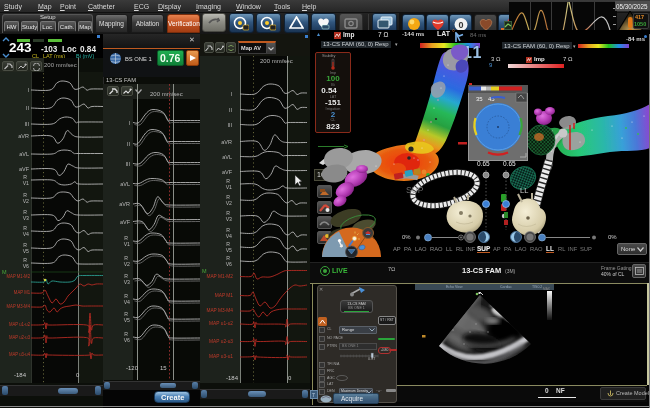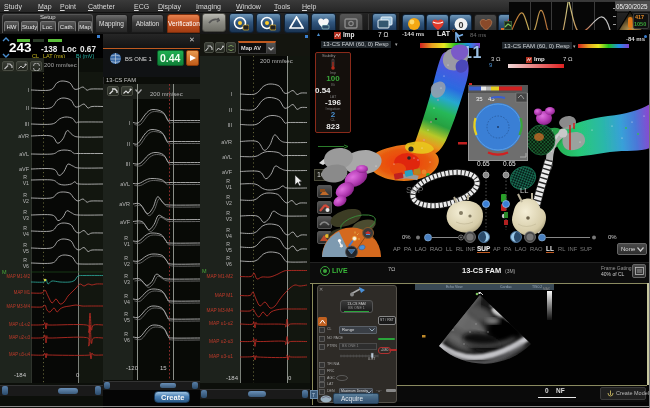--- a/index.html
+++ b/index.html
@@ -151,23 +151,23 @@
 <div style="left:17px;top:39px;width:13px;height:2.5px;background:#5abf3a;"></div>
 <div style="left:33px;top:39px;width:11px;height:2.5px;background:#2a3a28;"></div>
 <div style="left:48px;top:39px;width:14px;height:2.5px;background:#5abf3a;"></div>
 <svg style="left:2px;top:37px" width="8" height="5">
     <path d="M1 4 L4 1 L7 4" fill="none" stroke="#4a8fd0" stroke-width="1.4"></path>
   </svg>
 <svg style="left:2px;top:53px" width="8" height="5">
     <path d="M1 1 L4 4 L7 1" fill="none" stroke="#4a8fd0" stroke-width="1.4"></path>
   </svg>
 <div class="t" style="left:9px;top:40px;color:#fff;font-size:13.5px;font-weight:bold;">243</div>
-<div class="t" style="left:41px;top:44.5px;color:#e8e8e8;font-size:8.2px;font-weight:bold;">-138</div>
+<div class="t" style="left:41px;top:44.5px;color:#e8e8e8;font-size:8.2px;font-weight:bold;">-103</div>
 <div class="t" style="left:62px;top:44.5px;color:#e8e8e8;font-size:8.2px;font-weight:bold;">Loc</div>
-<div class="t" style="left:80px;top:44.5px;color:#e8e8e8;font-size:8.2px;font-weight:bold;">0.67</div>
+<div class="t" style="left:80px;top:44.5px;color:#e8e8e8;font-size:8.2px;font-weight:bold;">0.84</div>
 <div class="t" style="left:32px;top:52.5px;color:#c8b820;font-size:5.5px;">CL</div>
 <div class="t" style="left:43px;top:52.5px;color:#c8b820;font-size:5.5px;">LAT (ms)</div>
 <div class="t" style="left:76px;top:52.5px;color:#2ab5a5;font-size:5.5px;">Bi (mV)</div>
 <div style="left:97px;top:35px;width:3px;height:3px;background:#3a7fd0;"></div>
 <div style="left:0px;top:72px;width:31px;height:311px;background:#1e241d;"></div>
 <div style="left:31px;top:58px;width:47px;height:325px;background:#070806;"></div>
 <div style="left:78px;top:72px;width:25px;height:311px;background:#12160f;"></div>
 <div style="left:31px;top:72px;width:1px;height:311px;background:#2e332c;"></div>
 <div style="left:78px;top:58px;width:1px;height:325px;background:#7a7f78;"></div>
 <svg style="left:42.5px;top:58px" width="1" height="325">
@@ -249,21 +249,21 @@
 <div style="left:103px;top:34px;width:97px;height:14px;background:linear-gradient(#262626,#141414);"></div>
 <div class="t" style="left:189px;top:36px;color:#ccc;font-size:7px;">✕</div>
 <div style="left:103px;top:47.5px;width:97px;height:1.5px;background:#c05a20;"></div>
 <div style="left:103px;top:49px;width:97px;height:28px;background:#101214;"></div>
 <svg style="left:109px;top:52px" width="13" height="13">
     <circle cx="6.5" cy="6.5" r="5.5" fill="#3a6aa5"></circle>
     <path d="M2 4 Q6 2 11 4 M1.5 7 H11.5 M2 9.5 Q6.5 11.5 11 9.5 M6.5 1 V12" stroke="#bcd" stroke-width="0.7" fill="none"></path>
   </svg>
 <div class="t" style="left:125px;top:56px;color:#ddd;font-size:5.8px;">BS ONE 1</div>
 <div style="left:157px;top:50px;width:27px;height:16px;background:linear-gradient(#1fae52,#0f8038);border:1px solid #0a5a26;border-radius:2px;"></div>
-<div class="t" style="left:160px;top:52px;color:#f2fff2;font-size:10.5px;font-weight:bold;">0.44</div>
+<div class="t" style="left:160px;top:52px;color:#f2fff2;font-size:10.5px;font-weight:bold;">0.76</div>
 <div style="left:186px;top:50px;width:13px;height:16px;background:linear-gradient(#e89a50,#c05a18);border:1px solid #8a3a0a;border-radius:2px;"></div>
 <svg style="left:189px;top:54px" width="8" height="8">
     <path d="M1 1 L7 4 L1 7Z" fill="#fff"></path>
   </svg>
 <div class="t" style="left:106px;top:76.5px;color:#c8c8c8;font-size:5.8px;">13-CS FAM</div>
 <div style="left:103px;top:84px;width:97px;height:15px;background:#1c1f1a;"></div>
 <div style="left:107px;top:86px;width:12px;height:10px;background:linear-gradient(#3a3e36,#23261f);border:1px solid #4a4e44;border-radius:2px;"></div>
 <div style="left:121px;top:86px;width:12px;height:10px;background:linear-gradient(#3a3e36,#23261f);border:1px solid #4a4e44;border-radius:2px;"></div>
 <svg style="left:109px;top:88px" width="9" height="7">
     <path d="M0.5 6 L4 2.5 M3 1 L6 1 L8 3 L8 5" stroke="#ddd" stroke-width="1.3" fill="none"></path>
@@ -488,23 +488,23 @@
 <div style="left:315px;top:52px;width:36px;height:81px;background:#140f0c;border:1px solid #8a2a1a;border-radius:2px;"></div>
 <div class="t" style="left:322px;top:54px;color:#999;font-size:3.8px;">Stability</div>
 <svg style="left:330px;top:58px" width="6" height="12">
     <rect x="2" y="1" width="2" height="8" rx="1" fill="#301818" stroke="#777" stroke-width="0.5"></rect>
     <circle cx="3" cy="10" r="1.8" fill="#b02a1a"></circle>
     <rect x="2.4" y="4" width="1.2" height="5" fill="#b02a1a"></rect>
   </svg>
 <div class="t" style="left:315px;top:70.5px;width:36px;text-align:center;color:#777;font-size:3.8px;">Imp</div>
 <div class="t" style="left:315px;top:74px;width:36px;text-align:center;color:#3aa53a;font-size:8px;font-weight:bold;">100</div>
 <div class="t" style="left:315px;top:82.5px;width:36px;text-align:center;color:#777;font-size:3.8px;">Bi</div>
-<div class="t" style="left:315px;top:86px;width:28px;color:#e8e8e8;font-size:8px;font-weight:bold;">0.54</div>
+<div class="t" style="left:315px;top:86px;width:28px;text-align:center;color:#e8e8e8;font-size:8px;font-weight:bold;">0.54</div>
 <div class="t" style="left:315px;top:94.5px;width:36px;text-align:center;color:#777;font-size:3.8px;">LAT</div>
-<div class="t" style="left:315px;top:98px;width:36px;text-align:center;color:#e8e8e8;font-size:8px;font-weight:bold;">-196</div>
+<div class="t" style="left:315px;top:98px;width:36px;text-align:center;color:#e8e8e8;font-size:8px;font-weight:bold;">-151</div>
 <div class="t" style="left:315px;top:106.5px;width:36px;text-align:center;color:#777;font-size:3.8px;">Irrigation</div>
 <div class="t" style="left:315px;top:110px;width:36px;text-align:center;color:#4a8fd0;font-size:8px;font-weight:bold;">2</div>
 <div class="t" style="left:315px;top:118px;width:36px;text-align:center;color:#777;font-size:3.8px;">CL</div>
 <div class="t" style="left:315px;top:121.5px;width:36px;text-align:center;color:#e8e8e8;font-size:8px;font-weight:bold;">823</div>
 <svg style="left:318px;top:144px" width="34" height="5">
     <path d="M0 2.5 H26 M26 1 L30 2.5 L26 4" stroke="#2f8a2f" stroke-width="0.9" fill="none"></path>
   </svg>
 <svg style="left:469px;top:83px" width="3" height="74">
     <defs>
       <linearGradient id="vrb" x1="0" y1="0" x2="0" y2="1">

